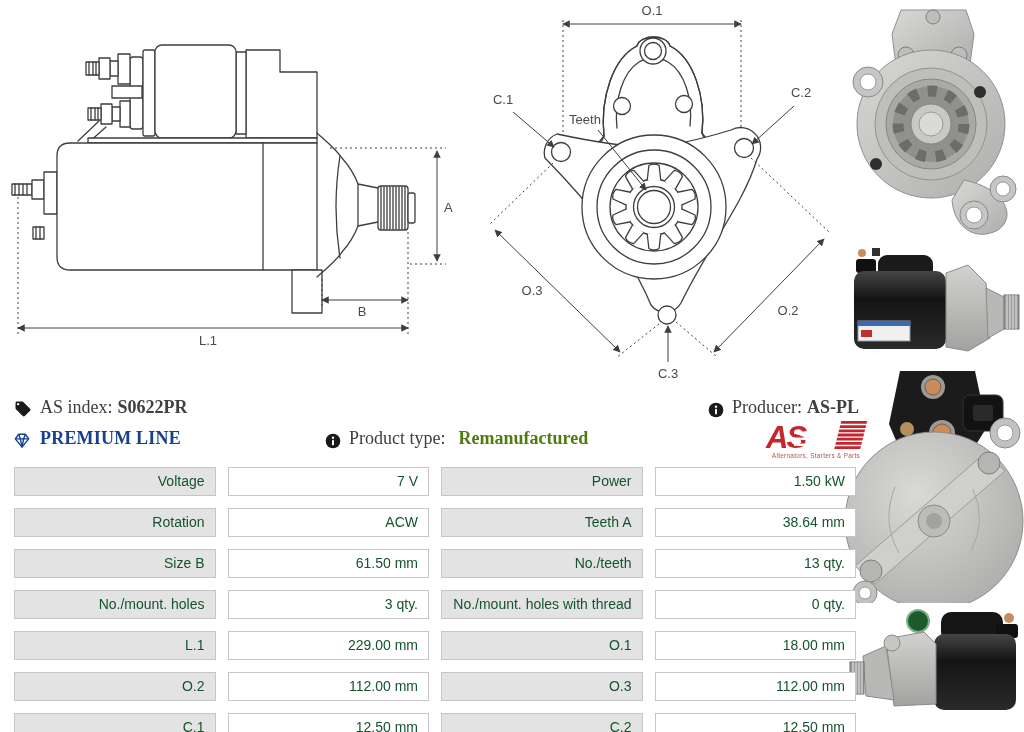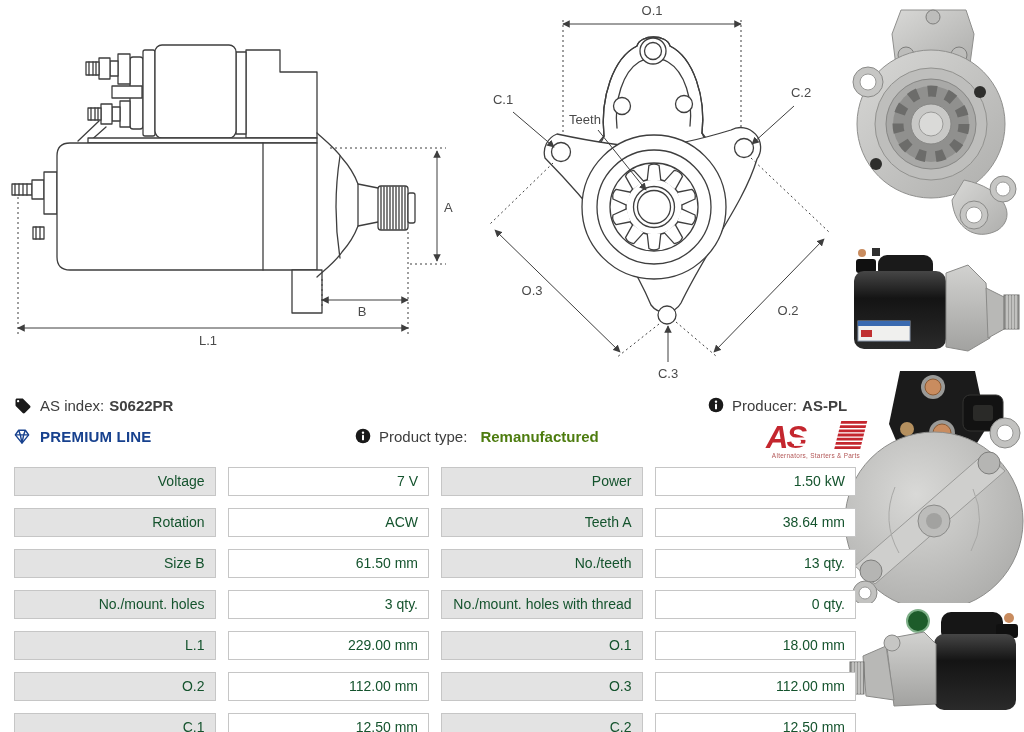--- a/index.html
+++ b/index.html
@@ -4,21 +4,21 @@
 <style>
   * { box-sizing: border-box; margin: 0; padding: 0; }
   html,body { background:#ffffff; }
   body { font-family:"Liberation Sans", sans-serif; }
   #page { position:relative; width:1024px; height:732px; background:#fff; overflow:hidden; }
 
   svg { display:block; }
   .abs { position:absolute; }
 
   
-  .info-item { position:absolute; display:flex; align-items:flex-start; font-size:15px; color:#3d3d3d; white-space:nowrap; }
+  .info-item { position:absolute; display:flex; align-items:flex-end; font-size:18px; color:#3d3d3d; white-space:nowrap;font-family:Liberation Serif, serif; }
   .info-item .ico { margin-right:8px; display:inline-flex; flex:0 0 auto; }
   .info-item .val { font-weight:bold; color:#404040; margin-left:5px; }
   .premium-text { color:#17418e; font-weight:bold; letter-spacing:0.2px; }
   .green-text { color:#4d7c0f; font-weight:bold; margin-left:13px; }
 
   
   .spec-table { position:absolute; left:14px; top:467px; width:842px;
     display:grid; grid-template-columns:1fr 1fr 1fr 1fr; gap:12px;
     font-size:14px; color:#14532d; }
   .cell { border:1px solid #c6c6c6; padding:5px 10px 5px 8px; text-align:right; line-height:17px; min-height:29px; }
@@ -295,21 +295,21 @@
     <span class="ico">
       <svg width="20" height="17" viewBox="0 0 24 20" fill="none" stroke="#17418e" stroke-width="1.7" stroke-linejoin="round">
         <path d="M4,8 L8,2.5 H16 L20,8 L12,18 Z"></path>
         <path d="M4,8 H20 M8,2.5 L10,8 L12,18 M16,2.5 L14,8 L12,18"></path>
       </svg>
     </span>
     <span class="premium-text">PREMIUM LINE</span>
   </div>
 
 
-  <div class="info-item" style="left:355px;top:428px">
+  <div class="info-item" style="left:325px;top:428px">
     <span class="ico">
       <svg width="16" height="16" viewBox="0 0 24 24">
           <circle cx="12" cy="12" r="11" fill="#1a1a1a"></circle>
           <circle cx="12" cy="7" r="1.8" fill="#fff"></circle>
           <rect x="10.5" y="10.3" width="3" height="8.2" rx="1.4" fill="#fff"></rect>
         </svg>
     </span>
     <span>Product type:</span>
     <span class="green-text">Remanufactured</span>
   </div>

